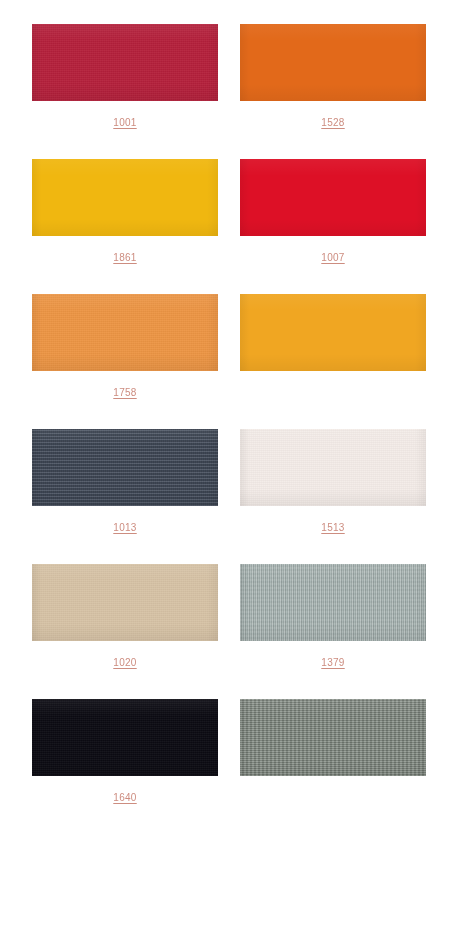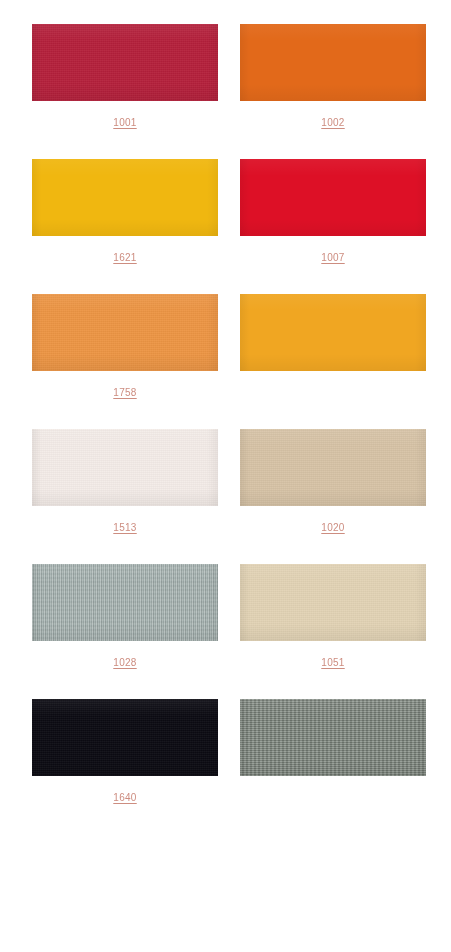--- a/index.html
+++ b/index.html
@@ -126,52 +126,52 @@
 </head>
 <body>
 
 <div class="swatch-grid">
     <div class="swatch-cell">
       <div class="swatch-chip tex-linen" style="background-color: rgb(181, 32, 59);"></div>
       <div class="swatch-caption"><span class="swatch-code">1001</span></div>
     </div>
     <div class="swatch-cell">
       <div class="swatch-chip tex-none" style="background-color: rgb(226, 105, 26);"></div>
-      <div class="swatch-caption"><span class="swatch-code">1002</span></div>
+      <div class="swatch-caption"><span class="swatch-code">1528</span></div>
     </div>
     <div class="swatch-cell">
       <div class="swatch-chip tex-none" style="background-color: rgb(240, 183, 16);"></div>
-      <div class="swatch-caption"><span class="swatch-code">1621</span></div>
+      <div class="swatch-caption"><span class="swatch-code">1861</span></div>
     </div>
     <div class="swatch-cell">
       <div class="swatch-chip tex-none" style="background-color: rgb(221, 16, 38);"></div>
       <div class="swatch-caption"><span class="swatch-code">1007</span></div>
     </div>
     <div class="swatch-cell">
       <div class="swatch-chip tex-linen" style="background-color: rgb(237, 149, 68);"></div>
       <div class="swatch-caption"><span class="swatch-code">1758</span></div>
     </div>
     <div class="swatch-cell">
       <div class="swatch-chip tex-none" style="background-color: rgb(240, 166, 34);"></div>
     </div>
     <div class="swatch-cell">
+      <div class="swatch-chip tex-rib-h" style="background-color: rgb(65, 74, 89);"></div>
+      <div class="swatch-caption"><span class="swatch-code">1013</span></div>
+    </div>
+    <div class="swatch-cell">
       <div class="swatch-chip tex-linen" style="background-color: rgb(244, 236, 232);"></div>
       <div class="swatch-caption"><span class="swatch-code">1513</span></div>
     </div>
     <div class="swatch-cell">
       <div class="swatch-chip tex-linen" style="background-color: rgb(215, 195, 166);"></div>
       <div class="swatch-caption"><span class="swatch-code">1020</span></div>
     </div>
     <div class="swatch-cell">
       <div class="swatch-chip tex-rib-v" style="background-color: rgb(165, 178, 176);"></div>
-      <div class="swatch-caption"><span class="swatch-code">1028</span></div>
-    </div>
-    <div class="swatch-cell">
-      <div class="swatch-chip tex-linen" style="background-color: rgb(226, 211, 181);"></div>
-      <div class="swatch-caption"><span class="swatch-code">1051</span></div>
+      <div class="swatch-caption"><span class="swatch-code">1379</span></div>
     </div>
     <div class="swatch-cell">
       <div class="swatch-chip tex-linen" style="background-color: rgb(11, 10, 18);"></div>
       <div class="swatch-caption"><span class="swatch-code">1640</span></div>
     </div>
     <div class="swatch-cell">
       <div class="swatch-chip tex-weave" style="background-color: rgb(129, 138, 129);"></div>
     </div>
   </div>
 

